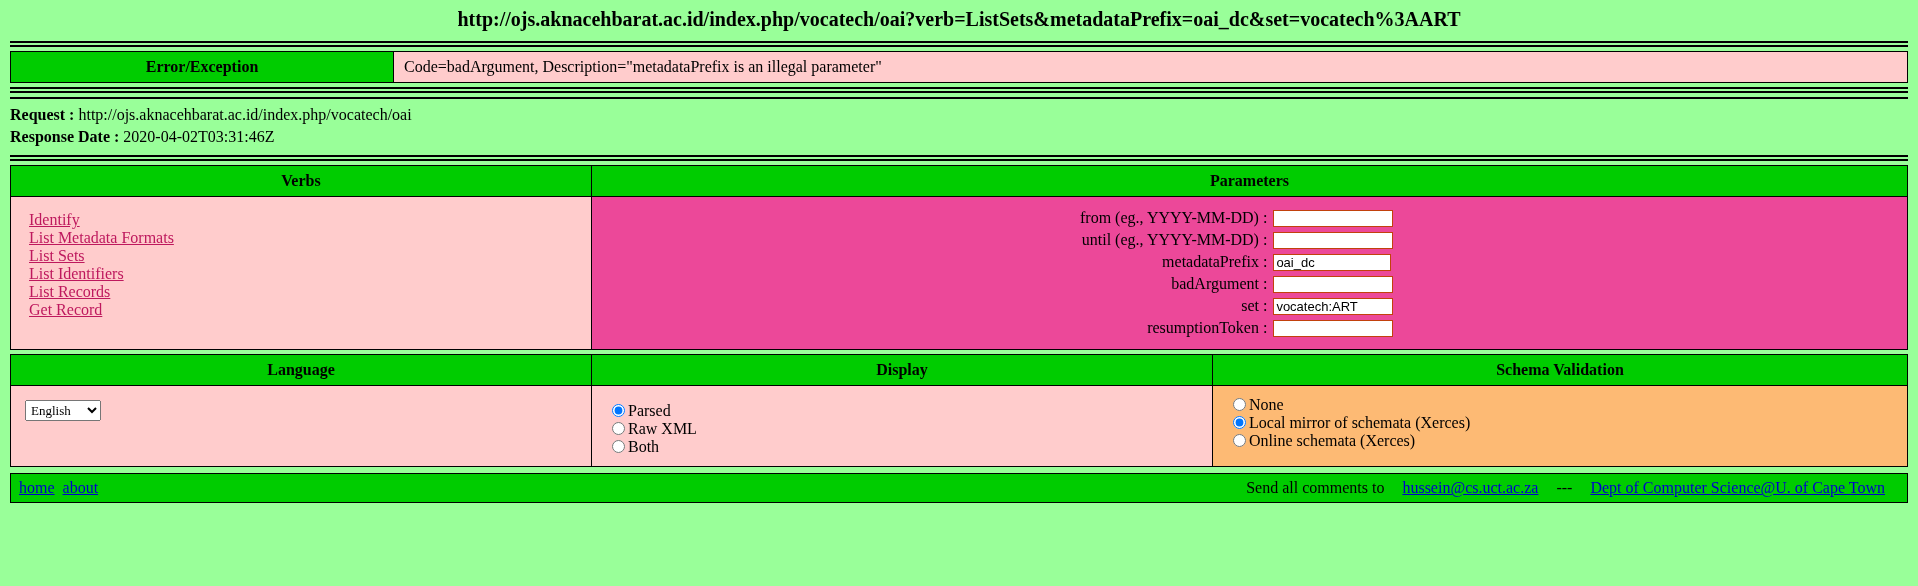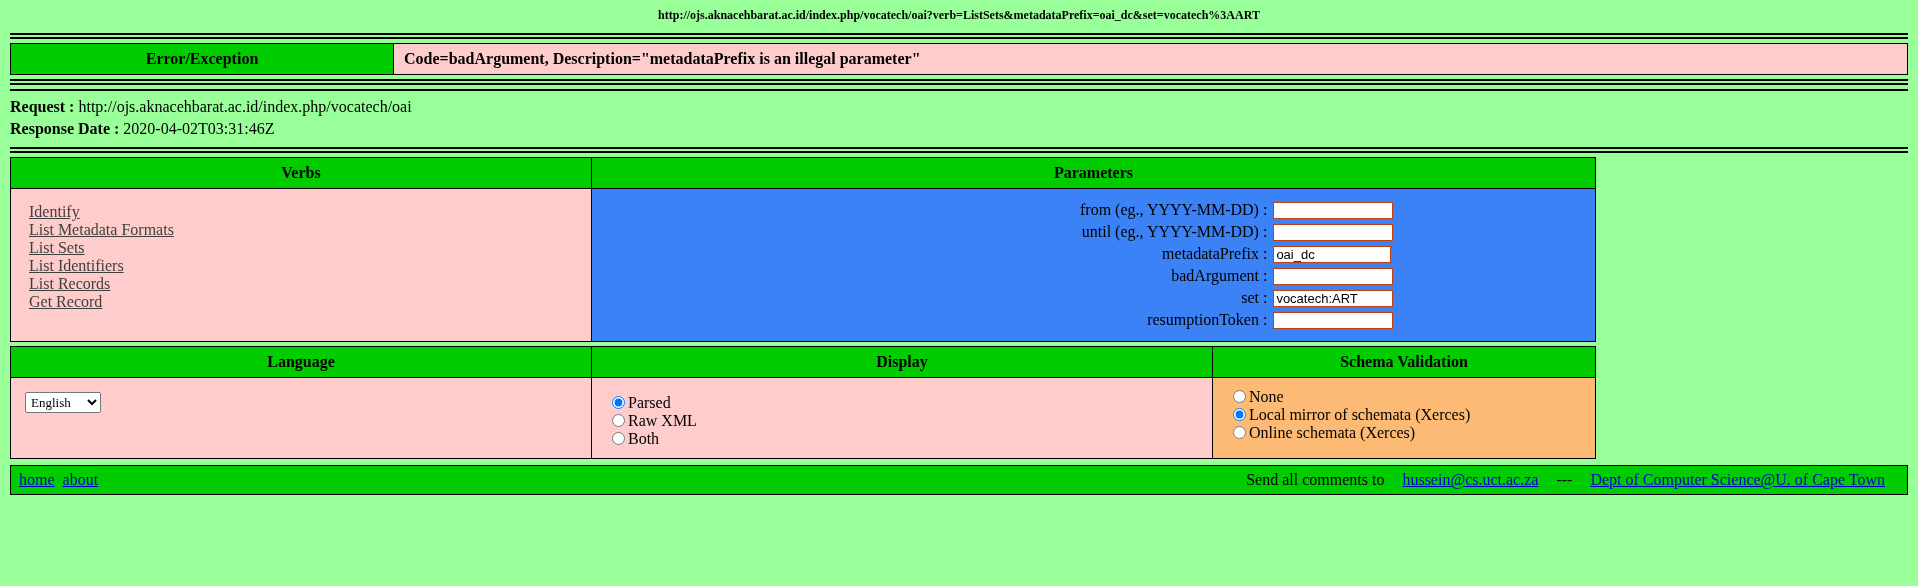--- a/index.html
+++ b/index.html
@@ -15,21 +15,21 @@
     color: #000000;
   }
   .page {
     width: 1918px;
     box-sizing: border-box;
     padding: 0;
   }
   .title-bar {
     text-align: center;
     font-weight: bold;
-    font-size: 12px;
+    font-size: 20px;
     padding: 8px 0 6px 0;
   }
   hr.sep {
     border: none;
     border-top: 2px solid #000000;
     border-bottom: 2px solid #000000;
     height: 2px;
     margin: 4px 10px;
     background: transparent;
   }
@@ -52,60 +52,59 @@
     font-weight: bold;
     padding: 6px 0;
     border: 1px solid #000000;
     font-size: 16px;
   }
   .error-msg {
     background: #ffcccc;
     padding: 6px 0 6px 10px;
     border: 1px solid #000000;
     font-size: 16px;
-    font-weight: bold;
   }
   .req-block {
     margin: 0 10px;
     padding: 2px 0 4px 0;
     line-height: 1.35;
     font-size: 16px;
   }
   .req-block b {
     font-weight: bold;
   }
   .main-table {
-    width: 1586px;
+    width: 1898px;
     margin: 0 10px;
     border-collapse: collapse;
     table-layout: fixed;
   }
   .main-table td, .main-table th {
     border: 1px solid #000000;
     vertical-align: top;
   }
   .hdr {
     background: #00cc00;
     text-align: center;
     font-weight: bold;
     padding: 6px 0;
     font-size: 16px;
   }
   .body-cell {
-    background: #3b82f6;
+    background: #ec4899;
     padding: 0;
   }
   .verbs-cell {
     background: #ffcccc;
     padding: 14px 0 14px 18px;
     width: 580px;
   }
   .verbs-cell a {
     display: block;
-    color: #404040;
+    color: #be185d;
     text-decoration: underline;
     font-size: 16px;
     line-height: 18px;
     margin-bottom: 0px;
     width: fit-content;
   }
   .params-table {
     border-collapse: collapse;
     margin: 10px 0 10px 0;
   }

